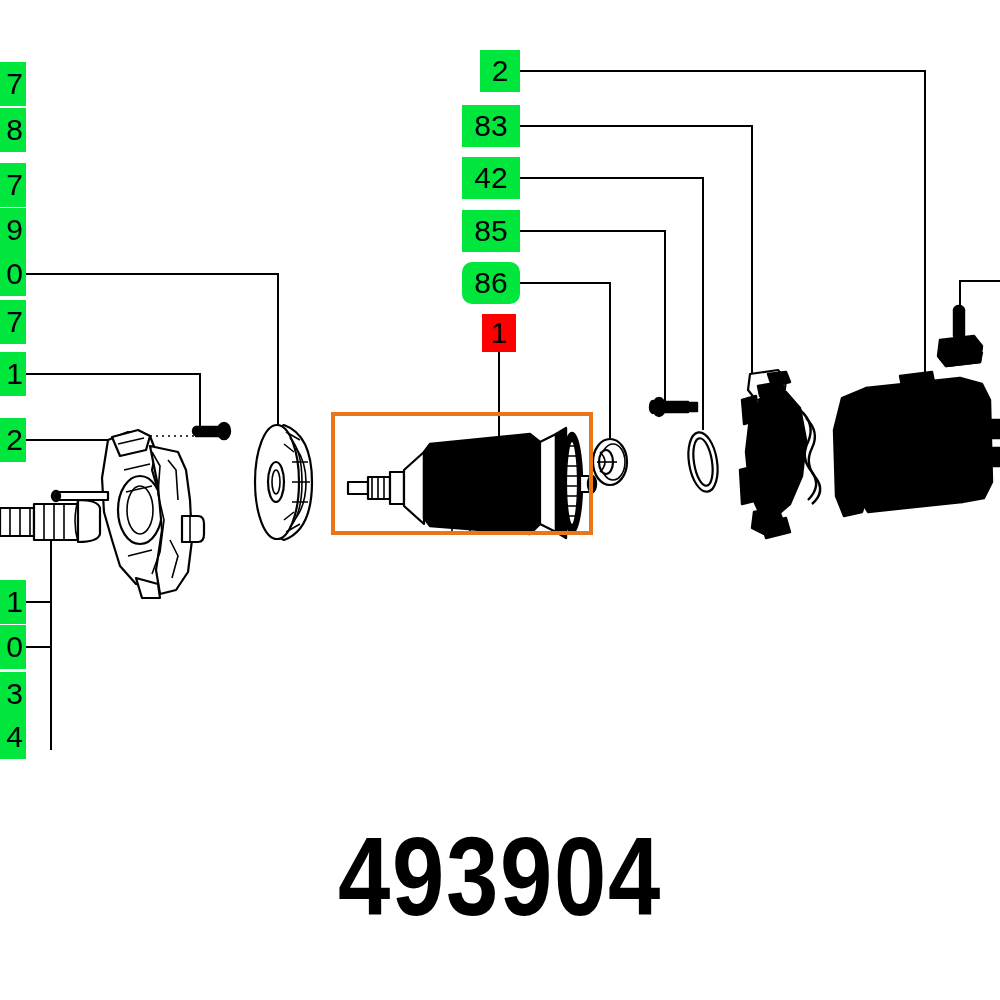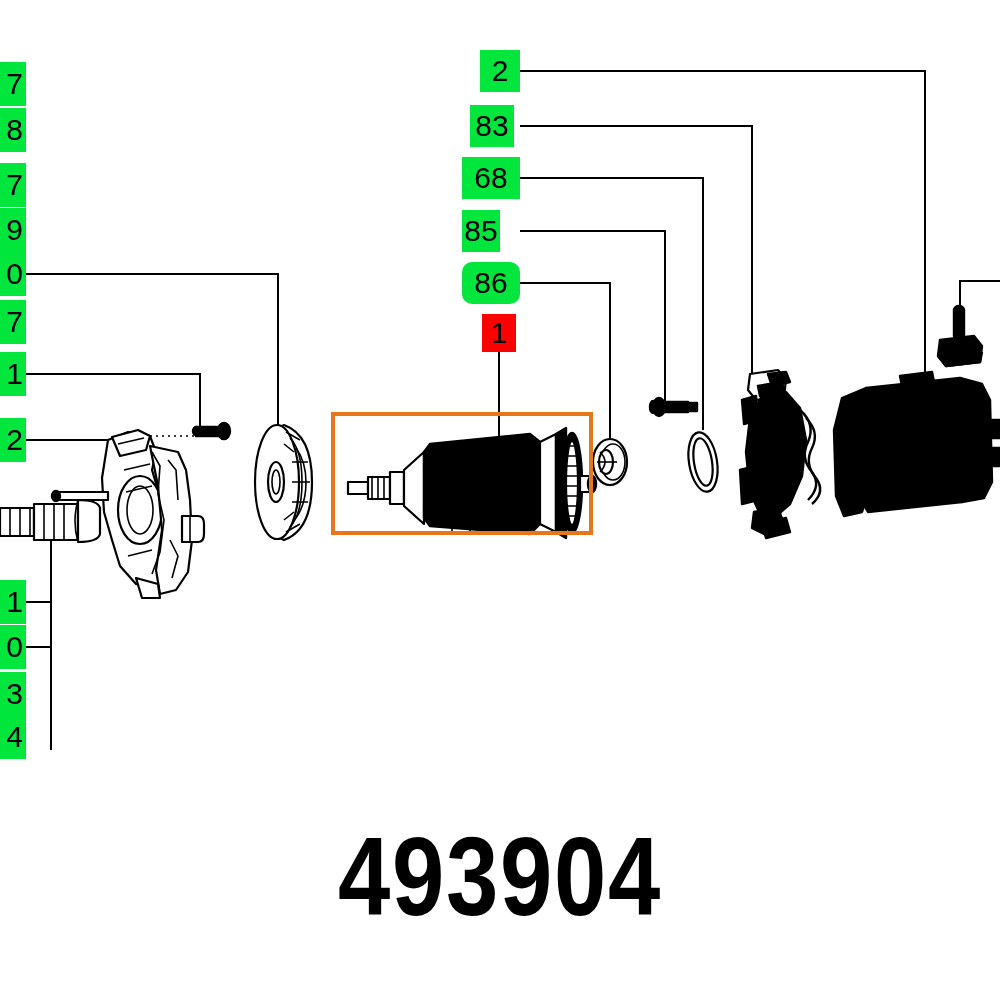--- a/index.html
+++ b/index.html
@@ -302,27 +302,27 @@
       </div>
       <div class="chip green clip" style="left: 0px; top: 672px; width: 26px; height: 44px;">
         <span>3</span>
       </div>
       <div class="chip green clip" style="left: 0px; top: 715px; width: 26px; height: 44px;">
         <span>4</span>
       </div>
       <div class="chip green" style="left: 480px; top: 50px; width: 40px; height: 42px;">
         <span>2</span>
       </div>
-      <div class="chip green" style="left: 462px; top: 105px; width: 44px; height: 42px; margin-left: 8px;">
+      <div class="chip green" style="left: 462px; top: 105px; width: 58px; height: 42px;">
         <span>83</span>
       </div>
       <div class="chip green" style="left: 462px; top: 157px; width: 58px; height: 42px;">
-        <span>68</span>
-      </div>
-      <div class="chip green" style="left: 462px; top: 210px; width: 38px; height: 42px;">
+        <span>42</span>
+      </div>
+      <div class="chip green" style="left: 462px; top: 210px; width: 58px; height: 42px;">
         <span>85</span>
       </div>
       <div class="chip green" style="left: 462px; top: 262px; width: 58px; height: 42px; border-radius: 10px;">
         <span>86</span>
       </div>
       <div class="chip red" style="left: 482px; top: 314px; width: 34px; height: 38px;">
         <span>1</span>
       </div>
     </div>
 

